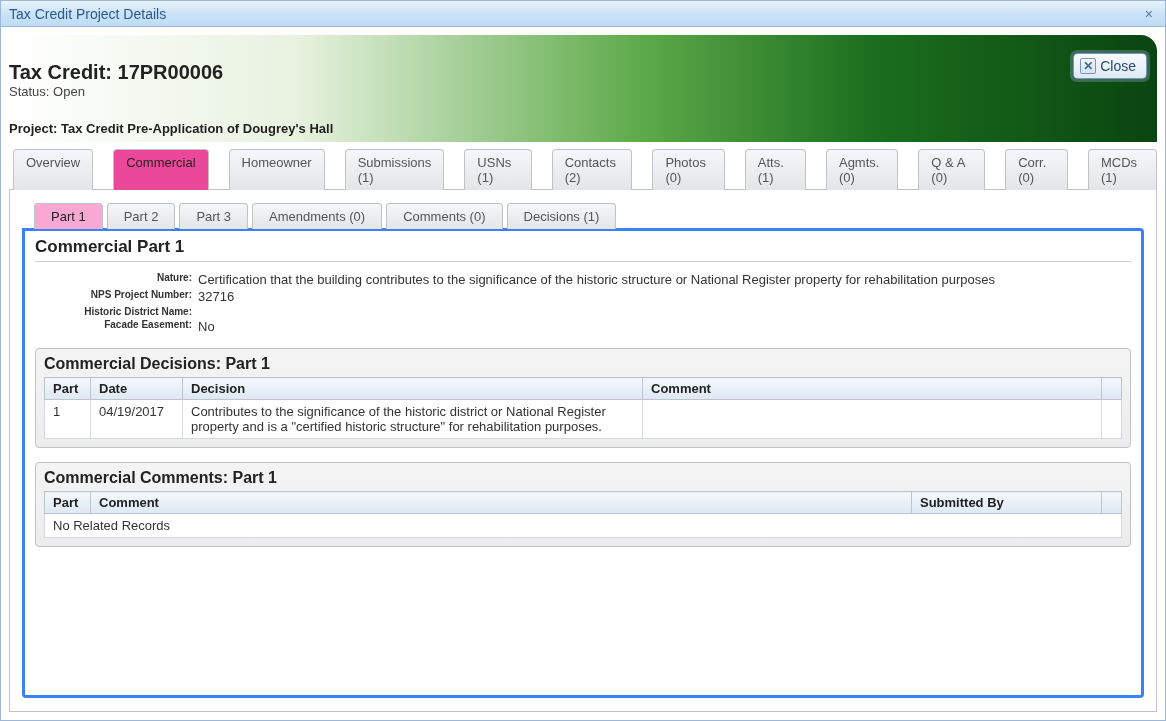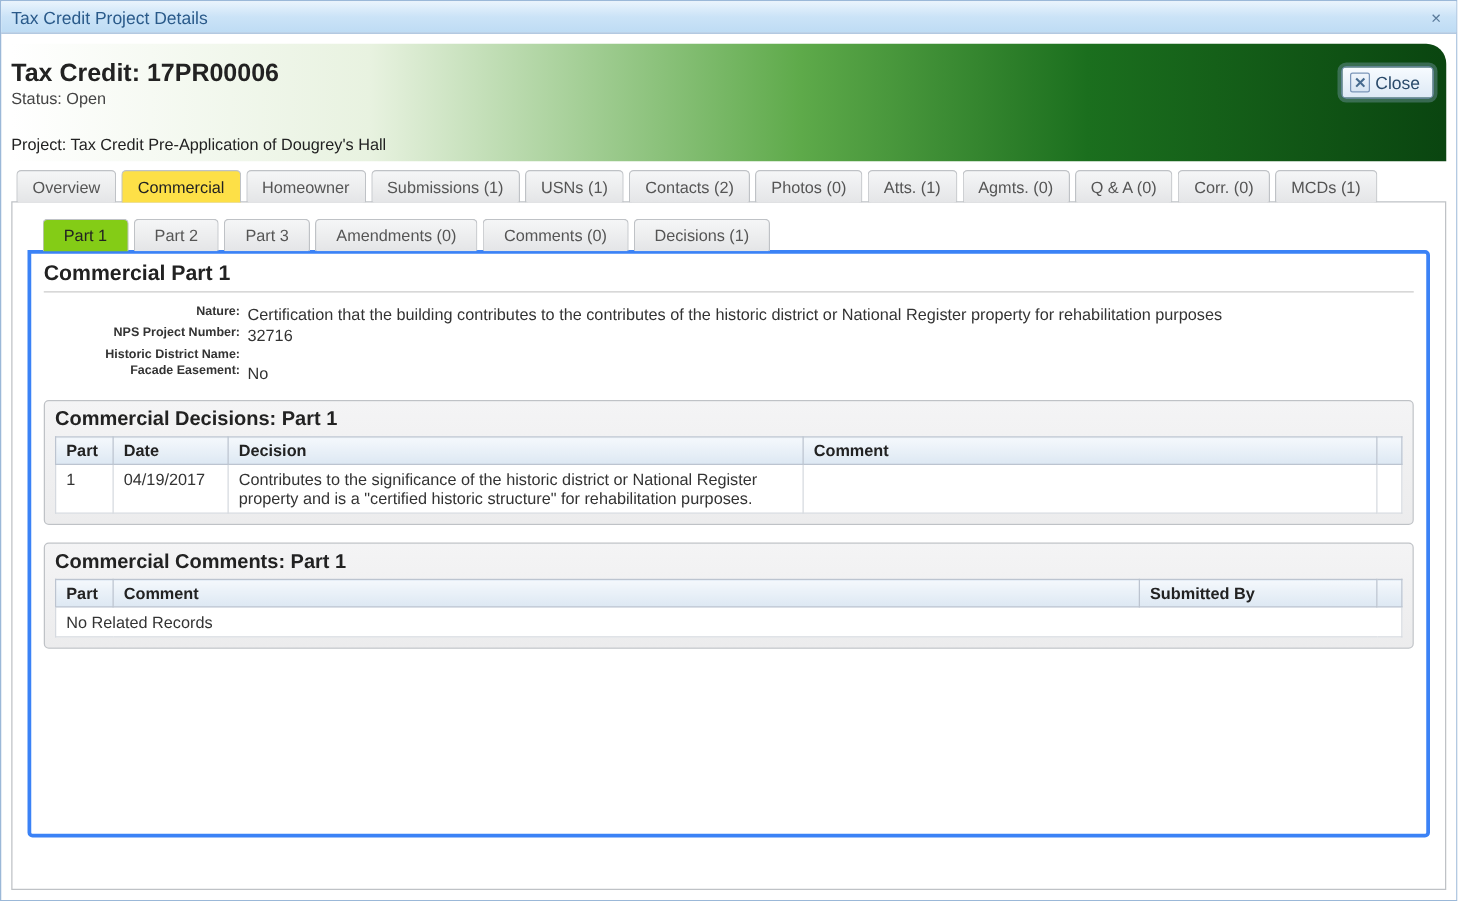--- a/index.html
+++ b/index.html
@@ -34,26 +34,26 @@
     font-family: Arial, sans-serif;
     font-size: 14px;
     cursor: pointer;
     padding: 0 4px;
   }
   .content { padding: 8px; flex: 1; display: flex; flex-direction: column; }
   .header-banner {
     position: relative;
     background: linear-gradient(to right, #ffffff 0%, #e8f2e0 25%, #5eaa4a 55%, #1b6f1e 75%, #0a4510 100%);
     border-radius: 0 16px 0 0;
-    padding: 13px 12px 6px 0;
+    padding: 26px 12px 6px 0;
     margin-bottom: 6px;
   }
   .header-banner h1 { font-size: 20px; font-weight: bold; color: #222; }
   .header-banner .status { font-size: 13px; color: #444; margin-top: 0; }
-  .header-banner .project { font-size: 13px; font-weight: normal; color: #222; margin-top: 22px; }
+  .header-banner .project { font-size: 13px; font-weight: bold; color: #222; margin-top: 22px; }
   .close-btn {
     position: absolute;
     right: 10px;
     top: 18px;
     background: linear-gradient(to bottom,#f7fbff,#dde9f5);
     border: 1px solid #7a95b8;
     border-radius: 4px;
     padding: 4px 10px 4px 6px;
     display: inline-flex;
     align-items: center;
@@ -71,37 +71,37 @@
     display: inline-flex;
     align-items: center;
     justify-content: center;
     font-family: Arial,sans-serif;
     font-size: 12px;
     font-weight: bold;
     color: #466a8e;
   }
   .tabs-outer {
     display: flex;
-    gap: 4px;
+    gap: 20px;
     padding-left: 4px;
   }
   .tab {
     background: linear-gradient(to bottom,#f5f6f7,#e4e5e7);
     border: 1px solid #bfc2c6;
     border-bottom: none;
     border-radius: 4px 4px 0 0;
     padding: 5px 12px;
     font-size: 13px;
     color: #555;
     cursor: pointer;
     position: relative;
     top: 1px;
   }
   .tab.active {
-    background: #fde047;
+    background: #ec4899;
     color: #222;
     border-color: #bfc2c6;
     z-index: 2;
   }
   .tab-panel {
     border: 1px solid #bfc2c6;
     background: #fff;
     flex: 1;
     padding: 12px;
   }
@@ -116,21 +116,21 @@
     border-bottom: none;
     border-radius: 4px 4px 0 0;
     padding: 5px 16px;
     font-size: 13px;
     color: #555;
     cursor: pointer;
     position: relative;
     top: 1px;
   }
   .subtab.active {
-    background: #84cc16;
+    background: #f9a8d4;
     color: #222;
     z-index: 2;
   }
   .subtab-panel {
     border: 3px solid #3b82f6;
     border-radius: 0 4px 4px 4px;
     padding: 6px 10px 14px 10px;
     min-height: 470px;
   }
   .section-title {
@@ -219,21 +219,21 @@
         <div class="subtab">Comments (0)</div>
         <div class="subtab">Decisions (1)</div>
       </div>
 
       <div class="subtab-panel">
         <div class="section-title">Commercial Part 1</div>
 
         <div class="field-rows">
           <div class="field-row">
             <div class="field-label">Nature:</div>
-            <div class="field-value">Certification that the building contributes to the contributes of the historic district or National Register property for rehabilitation purposes</div>
+            <div class="field-value">Certification that the building contributes to the significance of the historic structure or National Register property for rehabilitation purposes</div>
           </div>
           <div class="field-row">
             <div class="field-label">NPS Project Number:</div>
             <div class="field-value">32716</div>
           </div>
           <div class="field-row">
             <div class="field-label">Historic District Name:</div>
             <div class="field-value"></div>
           </div>
           <div class="field-row">

